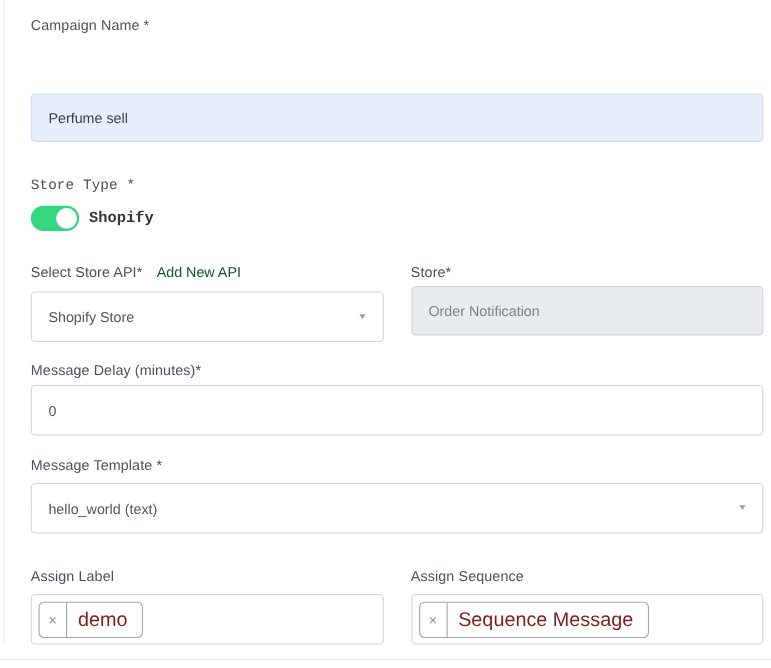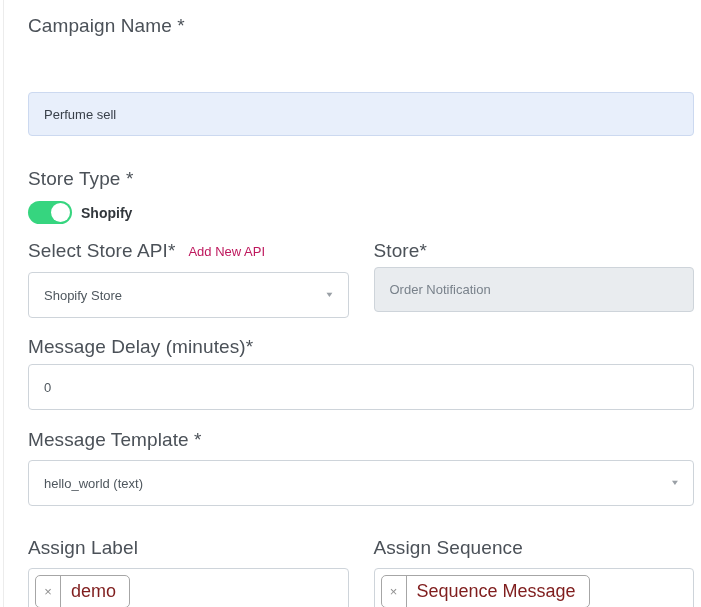--- a/index.html
+++ b/index.html
@@ -10,21 +10,21 @@
 
   .card-body {
     border-left: 1px solid #ececec;
     margin-left: 3px;
     padding: 15px 7px 0 24px;
     flex: 0 0 auto;
   }
 
   .form-label {
     display: block;
-    font-size: 19px;
+    font-size: 13px;
     color: #4b5158;
     letter-spacing: 0.1px;
   }
 
   .input, .select-box, .tag-box {
     width: 100%;
     border: 1px solid #ced4da;
     border-radius: 4px;
     background: #ffffff;
     font-size: 13px;
@@ -63,34 +63,34 @@
     font-size: 10px;
     color: #9aa0a6;
   }
 
   .row2 { display: flex; gap: 25px; }
   .col { flex: 1 1 0; min-width: 0; }
 
   
   .g-campaign  { margin-bottom: 32px; }
   .g-campaign .form-label { margin-bottom: 7px; }
-  .g-storetype { margin-bottom: 16px; }
+  .g-storetype { margin-bottom: 30px; font-family: Liberation Mono, monospace; }
   .g-storetype .form-label { margin-bottom: 11px; }
   .g-apirow    { margin-bottom: 18px; }
   .g-apirow .label-row { margin-bottom: 5px; }
   .g-apirow .form-label { margin-bottom: 5px; }
   .g-delay     { margin-bottom: 19px; }
   .g-delay .form-label { margin-bottom: 6px; }
   .g-template  { margin-bottom: 31px; }
   .g-template .form-label { margin-bottom: 9px; }
   .g-assign    { margin-bottom: 0; }
   .g-assign .form-label { margin-bottom: 9px; }
 
   .label-row { display: flex; align-items: center; gap: 13px; }
-  .add-link { font-size: 13px; color: #be185d; text-decoration: none; cursor: pointer; }
+  .add-link { font-size: 13px; color: #14532d; text-decoration: none; cursor: pointer; }
 
   .toggle-row { display: flex; align-items: center; }
   .toggle-item { display: flex; align-items: center; gap: 9px; cursor: pointer; }
   .toggle-item.first { width: 172px; }
   .toggle-label { font-size: 14px; font-weight: 700; color: #32373c; }
 
   .switch { position: relative; display: inline-block; border-radius: 12px; }
   .switch.on  { width: 44px; height: 23px; background: #36d57f; }
   .switch.on .knob {
     position: absolute; top: 2px; right: 2px;

